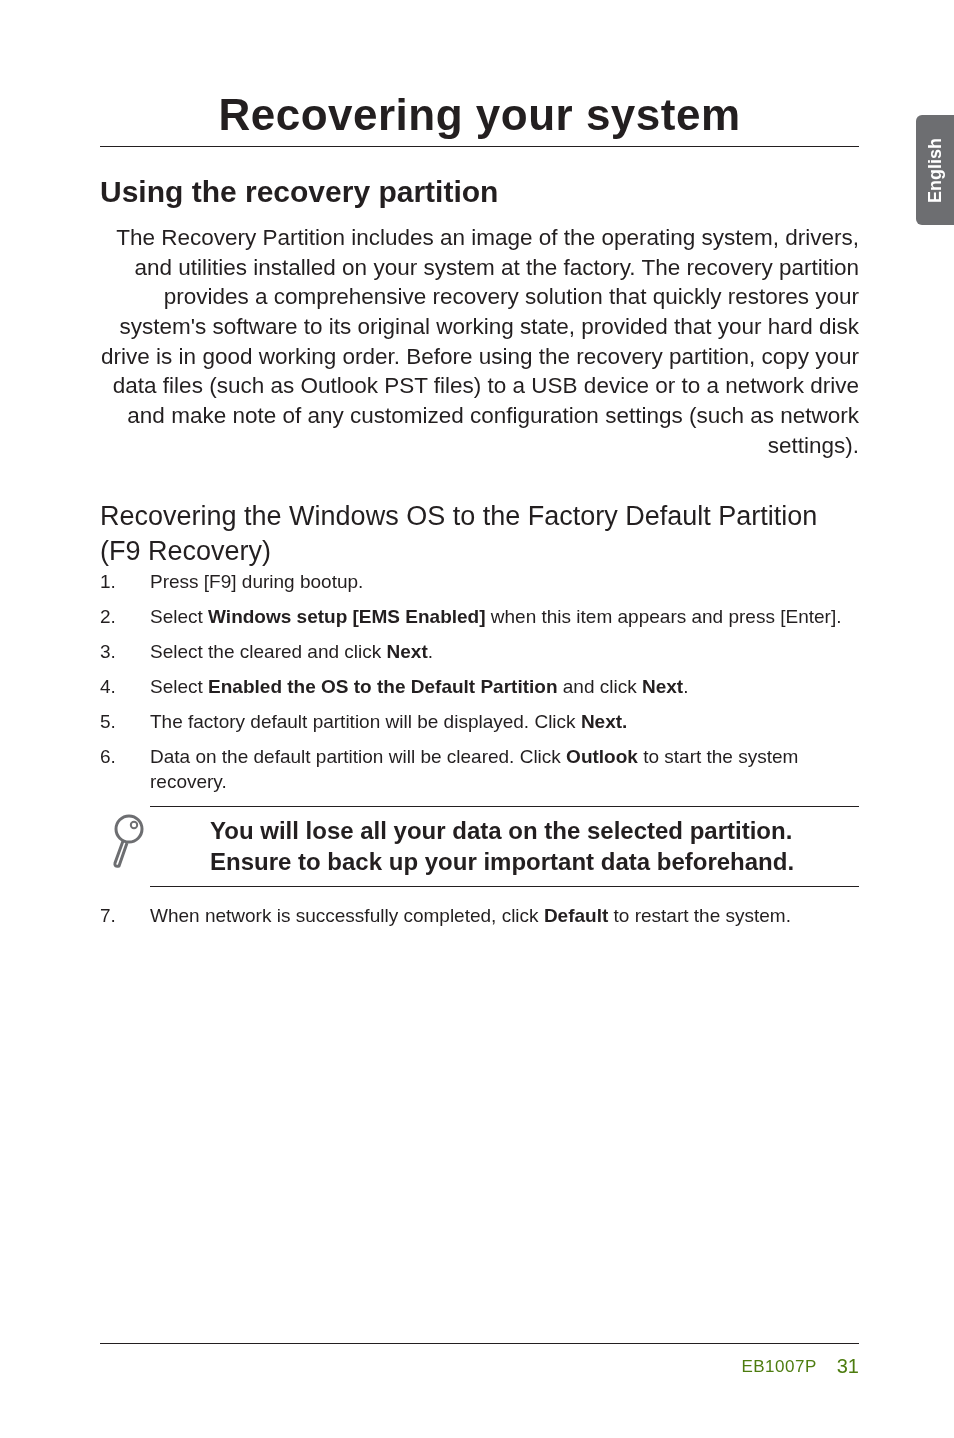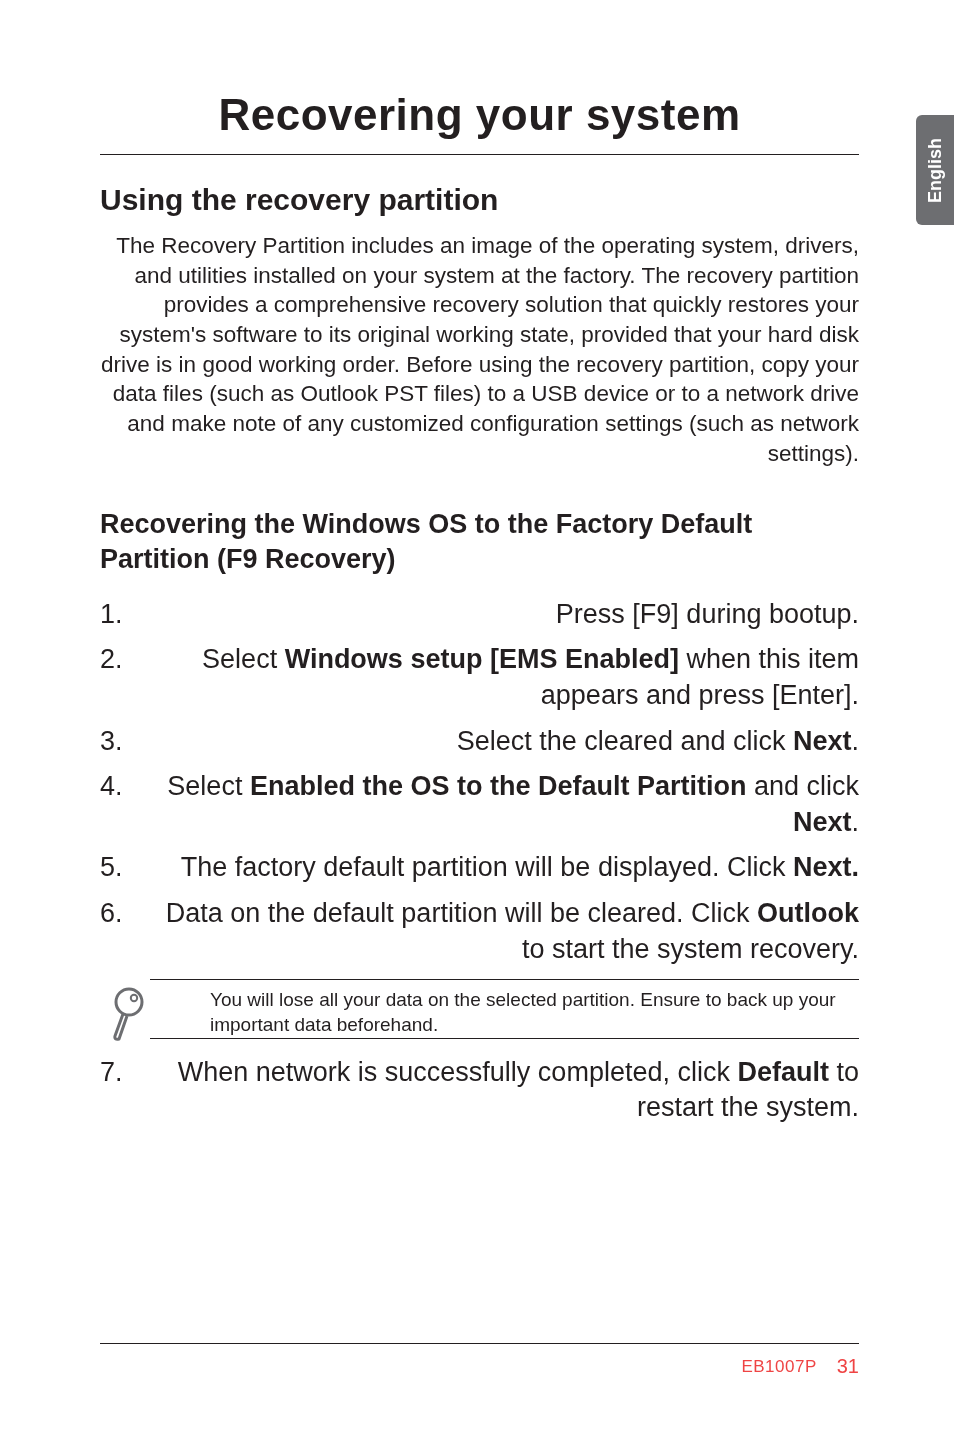--- a/index.html
+++ b/index.html
@@ -36,89 +36,88 @@
     font-weight: bold;
     font-size: 18px;
     transform: rotate(-90deg);
     white-space: nowrap;
   }
   h1 {
     font-family: Arial, Helvetica, sans-serif;
     font-weight: 900;
     font-size: 44px;
     text-align: center;
-    padding-bottom: 14px;
+    padding-bottom: 6px;
     border-bottom: 1.5px solid #231f20;
     margin-bottom: 28px;
     letter-spacing: 0.5px;
   }
   h2 {
     font-family: Liberation Sans, sans-serif;
     font-weight: 900;
     font-size: 30px;
     margin-bottom: 14px;
   }
   .intro-para {
     font-family: 'Myriad Pro', 'Segoe UI', Arial, sans-serif;
     font-size: 22.5px;
     line-height: 1.32;
     margin-bottom: 38px;
     text-align: right;
   }
   h3 {
     font-family: 'Myriad Pro', 'Segoe UI', Arial, sans-serif;
-    font-weight: bold;
+    font-weight: normal;
     font-size: 27px;
     line-height: 1.3;
-    margin-bottom: 20px;
   }
   ol {
     list-style: none;
     counter-reset: item;
     font-family: 'Myriad Pro', 'Segoe UI', Arial, sans-serif;
-    font-size: 27px;
+    font-size: 19px;
     line-height: 1.32;
-    text-align: right;
   }
   ol li {
     counter-increment: item;
     position: relative;
     padding-left: 50px;
     margin-bottom: 10px;
   }
   ol li::before {
     content: counter(item) ".";
     position: absolute;
     left: 0;
     top: 0;
   }
   .note-block {
     margin: 12px 0 16px 50px;
     border-top: 1.5px solid #231f20;
     border-bottom: 1.5px solid #231f20;
-    padding: 8px 0 0 60px;
+    padding: 8px 0 8px 60px;
     position: relative;
     font-family: 'Myriad Pro', 'Segoe UI', Arial, sans-serif;
-    font-size: 19px;
+    font-size: 24px;
     line-height: 1.3;
+    font-weight: bold;
   }
   .note-icon {
     position: absolute;
     left: -44px;
     top: 6px;
     width: 46px;
     height: 56px;
   }
   .footer {
     position: absolute;
     bottom: 60px;
     right: 95px;
     font-family: 'Myriad Pro', 'Segoe UI', Arial, sans-serif;
     font-size: 17px;
-    color: #ef4444;
+    color: #4d7c0f;
     display: flex;
     align-items: center;
     gap: 20px;
   }
   .footer .model {
     letter-spacing: 0.5px;
   }
   .footer .pnum {
     font-size: 20px;
   }

